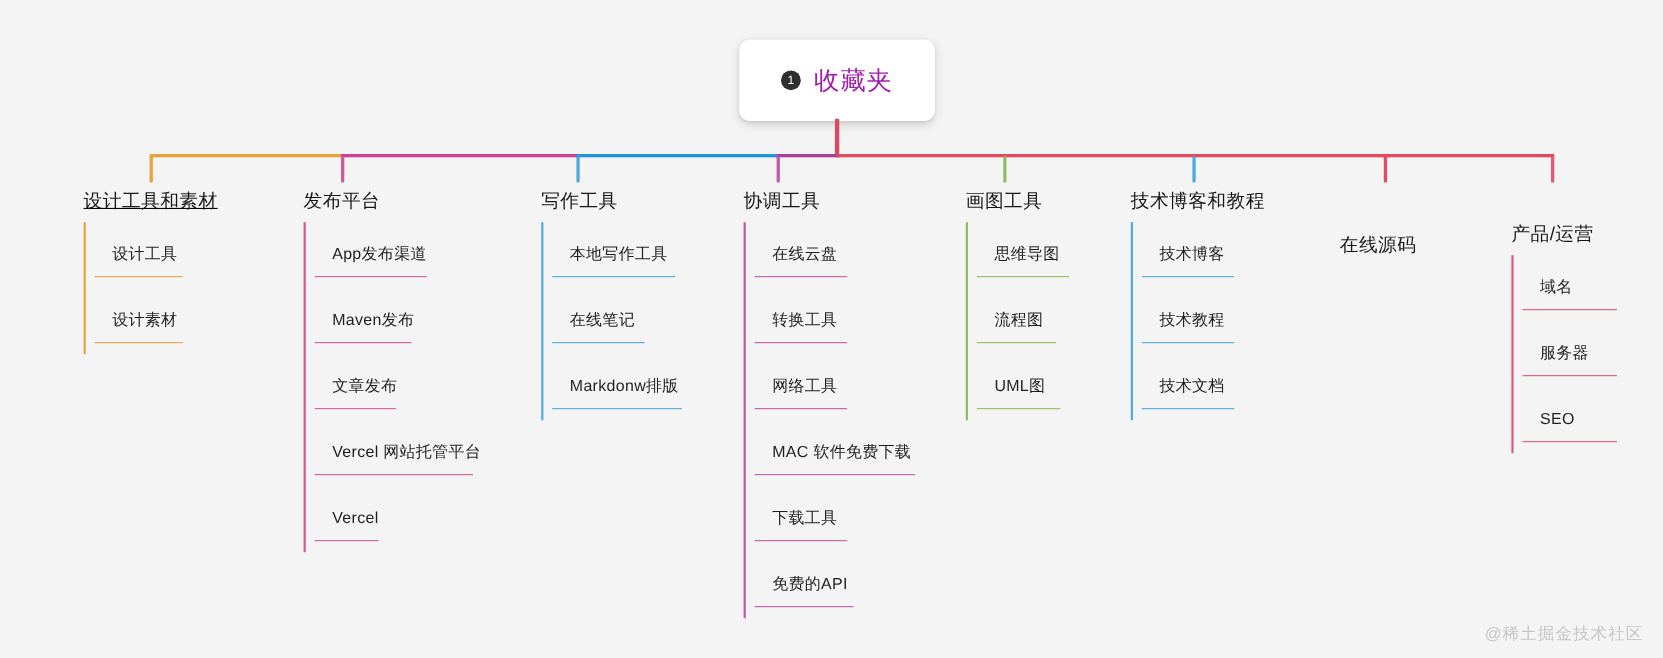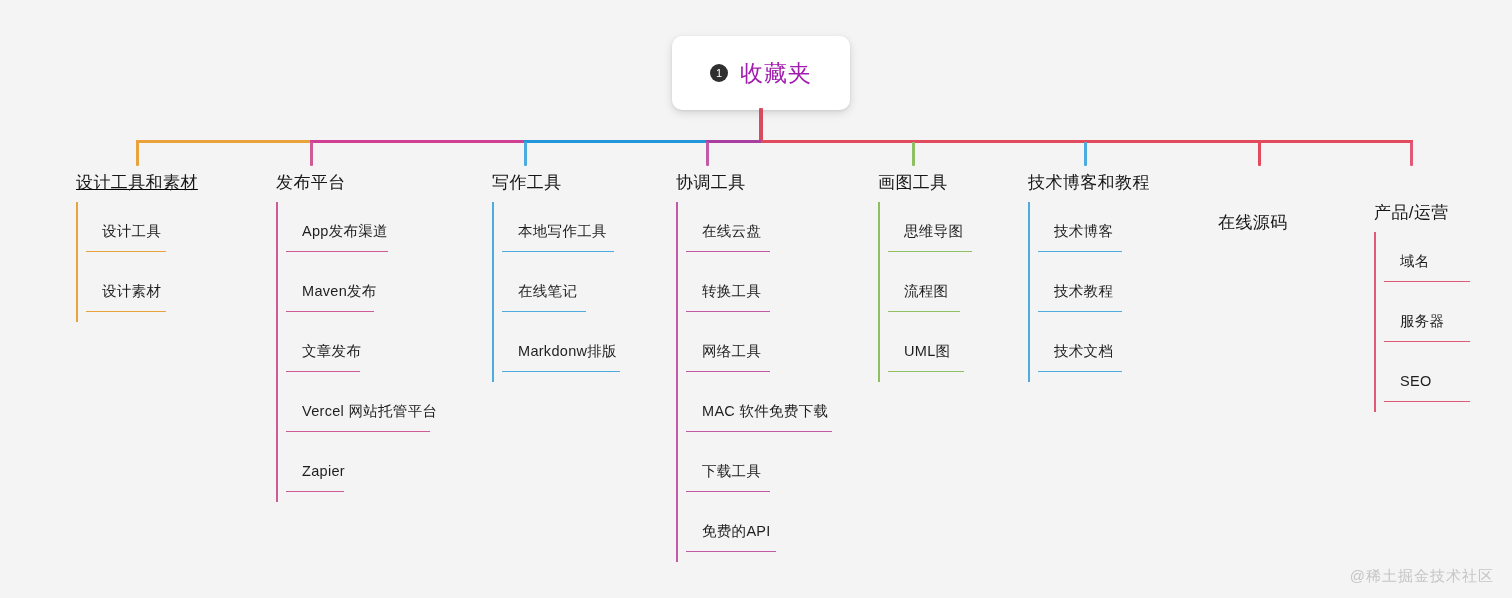--- a/index.html
+++ b/index.html
@@ -190,21 +190,21 @@
           </div>
           <div class="child">
             <div class="child-label">文章发布</div>
             <div class="child-rule" style="width: 74px; background: rgb(207, 91, 150);"></div>
           </div>
           <div class="child">
             <div class="child-label">Vercel 网站托管平台</div>
             <div class="child-rule" style="width: 144px; background: rgb(207, 91, 150);"></div>
           </div>
           <div class="child">
-            <div class="child-label">Zapier</div>
+            <div class="child-label">Vercel</div>
             <div class="child-rule" style="width: 58px; background: rgb(207, 91, 150);"></div>
           </div>
         </div>
       </div>
       <div class="stub" style="left: 524px; background: rgb(78, 171, 221);"></div>
       <div class="branch" style="left: 486px;">
         <div class="branch-title">写作工具</div>
         <div class="children">
           <div class="spine" style="background: rgb(78, 171, 221);"></div>
           <div class="child">

